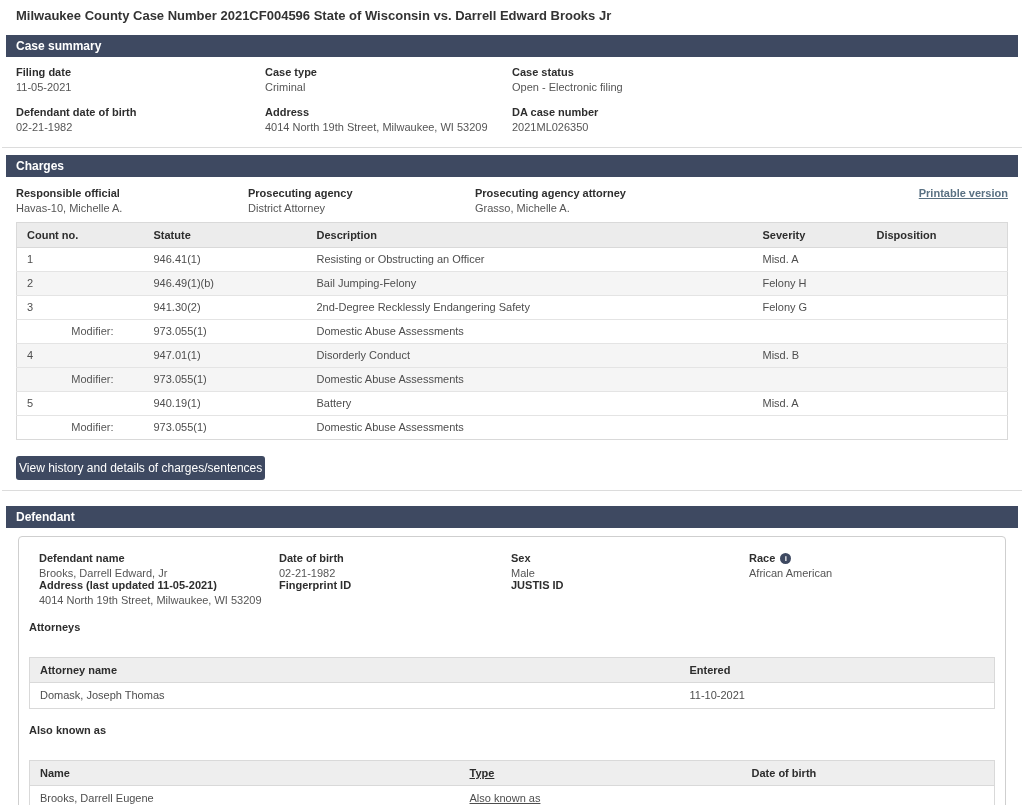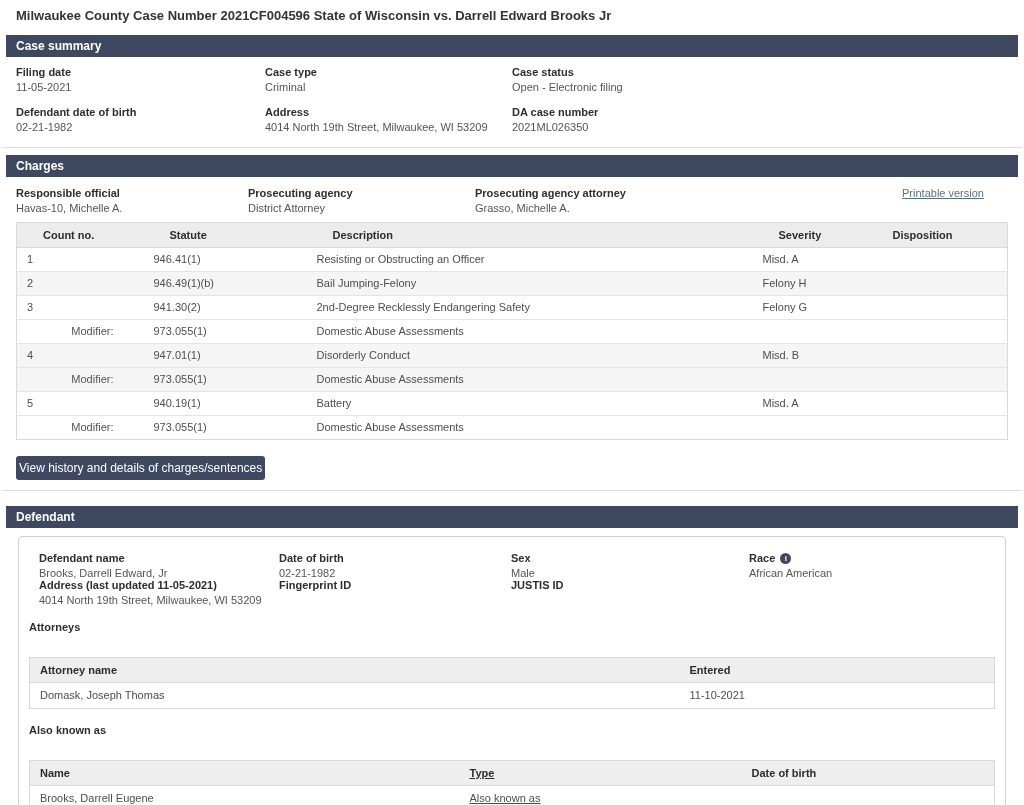--- a/index.html
+++ b/index.html
@@ -29,40 +29,40 @@
     margin: 9px 0 0 16px; row-gap: 13px;
   }
   .field .lbl { font-weight: bold; color: #2e2e2e; margin-bottom: 3px; line-height: 12px; }
   .field .val { color: #555555; line-height: 12px; }
 
   
   .charges-info {
     display: grid; grid-template-columns: 232px 227px auto 130px;
     margin: 10px 16px 0 16px;
   }
-  .printable { text-align: center; }
+  .printable { text-align: right; font-weight: bold; }
   .printable a {
     color: #5a7183; text-decoration: underline; cursor: pointer; font-size: 11px;
   }
 
   .owes-line { margin: 14px 16px 0 16px; line-height: 12px; }
   .owes-line .lbl { font-weight: bold; color: #2e2e2e; }
   .owes-line .val { color: #555555; }
 
   
   table { border-collapse: collapse; font-size: 11px; color: #4e4e4e; }
   th { text-align: left; font-weight: bold; color: #2d2d2d; }
 
   .charges-table {
     width: 992px; margin: 8px 16px 0 16px;
     border: 1px solid #d9d9d9; table-layout: fixed;
   }
   .charges-table thead th {
     background: #ececec; border-bottom: 1px solid #d9d9d9;
-    padding: 6px 26px; height: 24px;
+    padding: 6px 10px; height: 24px;
   }
   .charges-table td { padding: 6px 10px; height: 23px; line-height: 11px; }
   .charges-table th:nth-child(1), .charges-table td:nth-child(1) { width: 127px; }
   .charges-table th:nth-child(2), .charges-table td:nth-child(2) { width: 163px; }
   .charges-table th:nth-child(3), .charges-table td:nth-child(3) { width: 446px; }
   .charges-table th:nth-child(4), .charges-table td:nth-child(4) { width: 114px; }
   .charges-table tbody tr td { border-top: 1px solid #e4e4e4; }
   .charges-table tbody tr:first-child td,
   .charges-table tbody tr.modifier-row td { border-top: none; }
   .charges-table tbody tr.shaded { background: #f5f5f5; }

